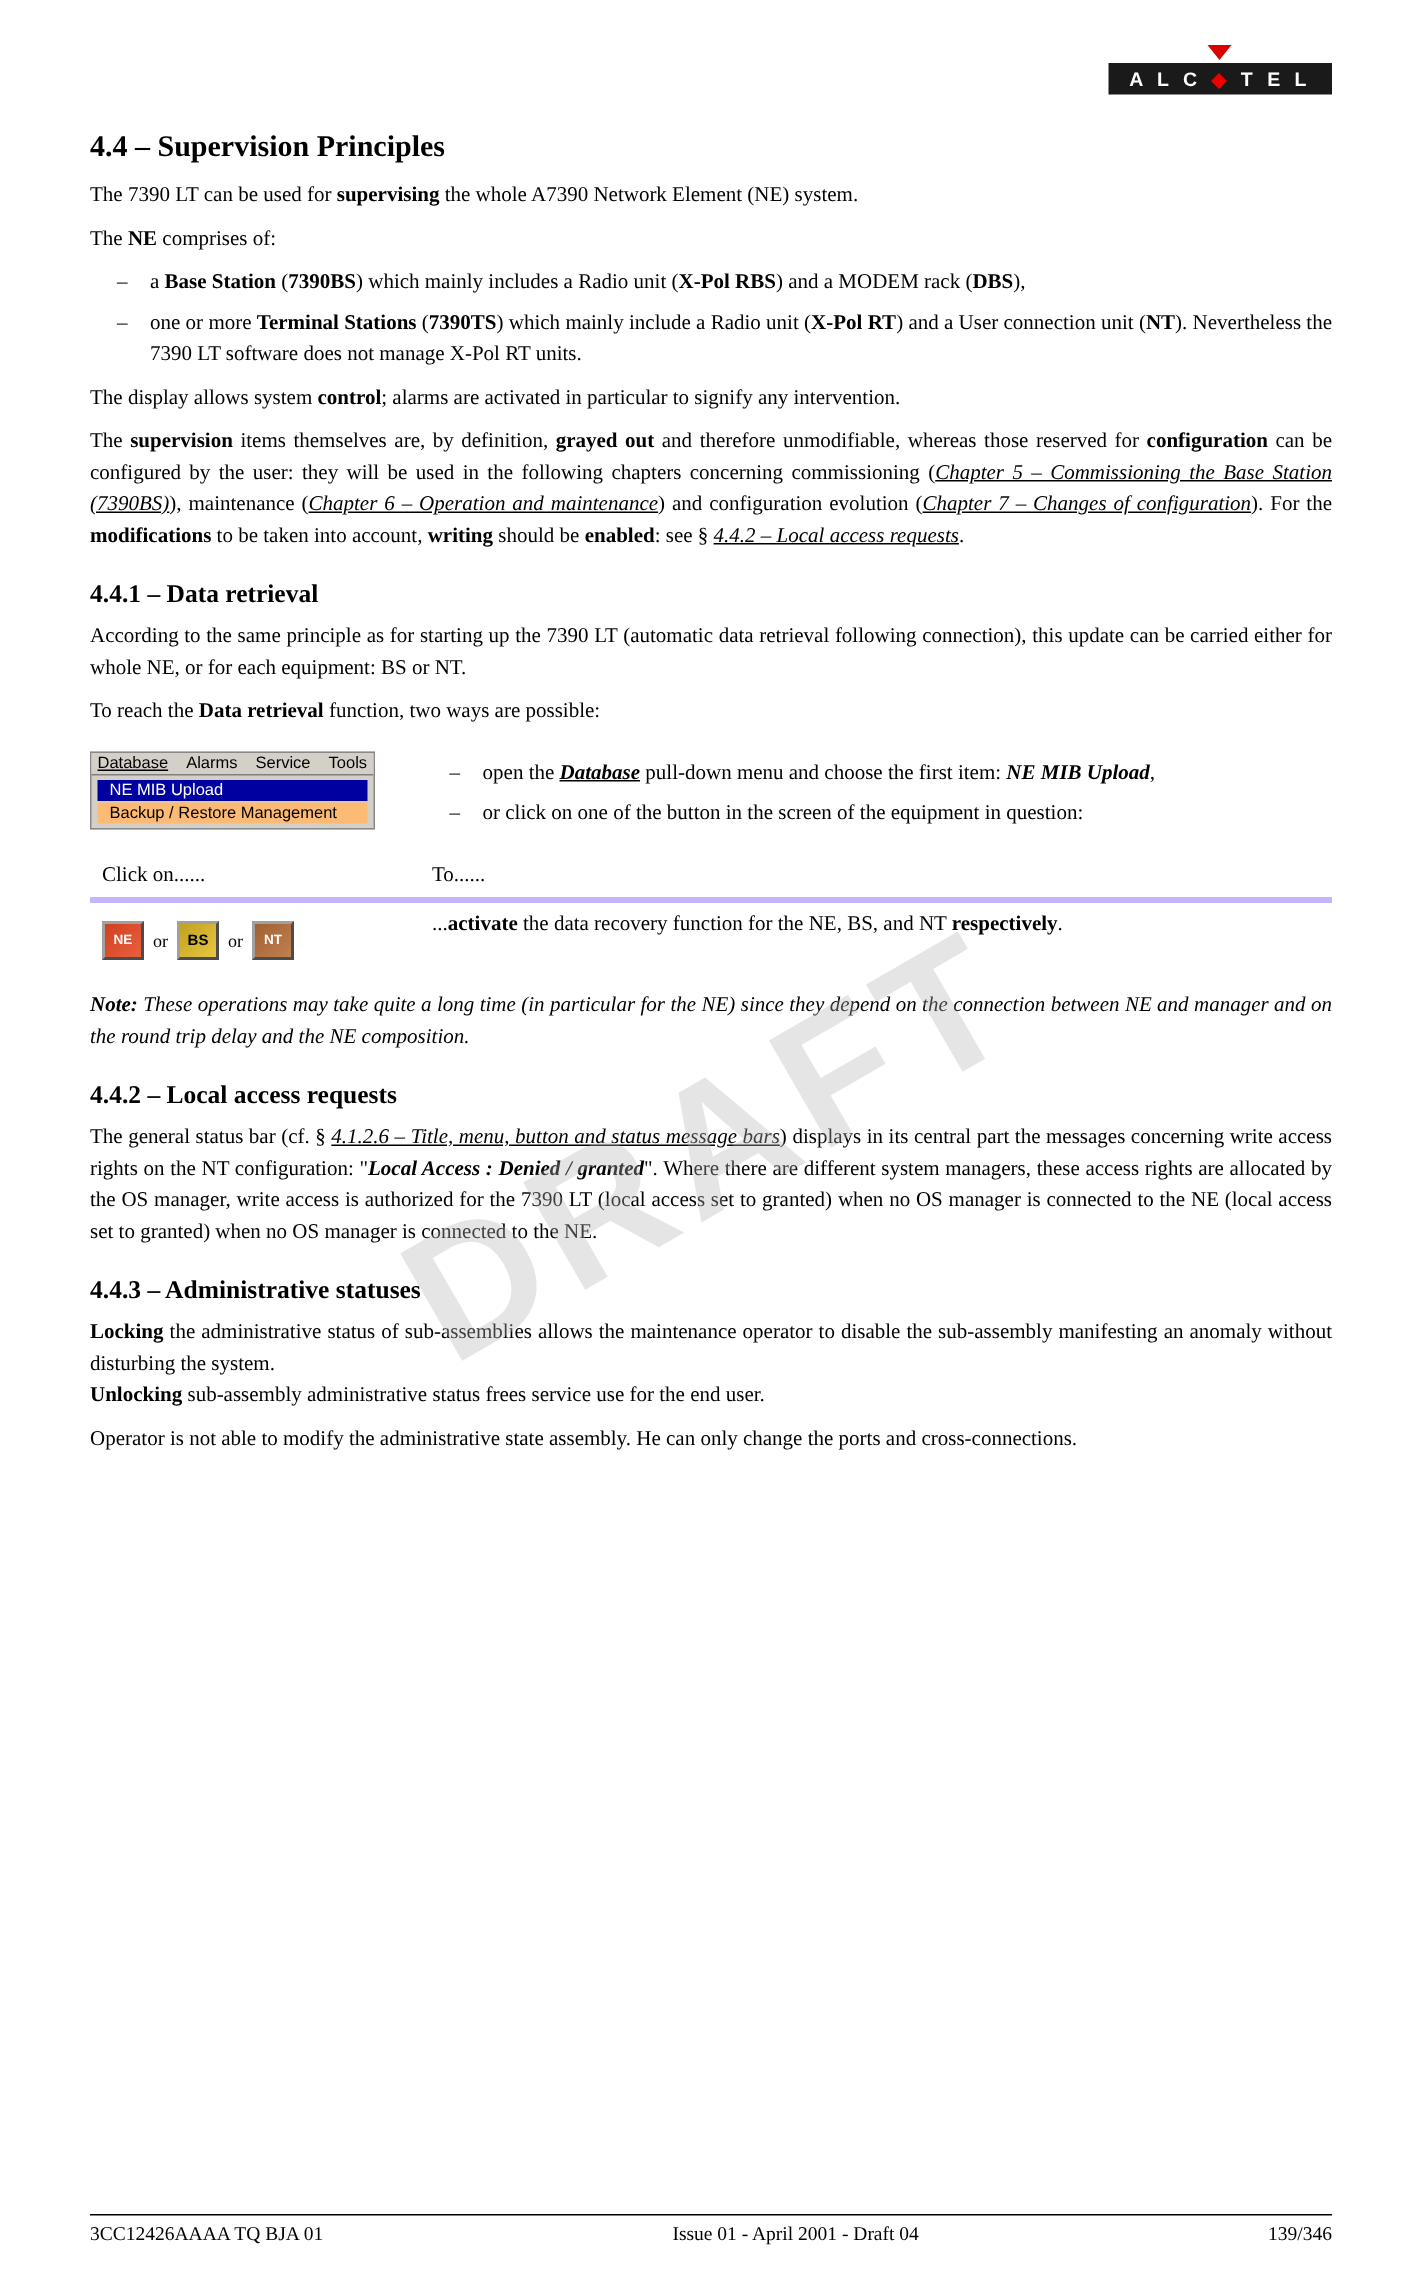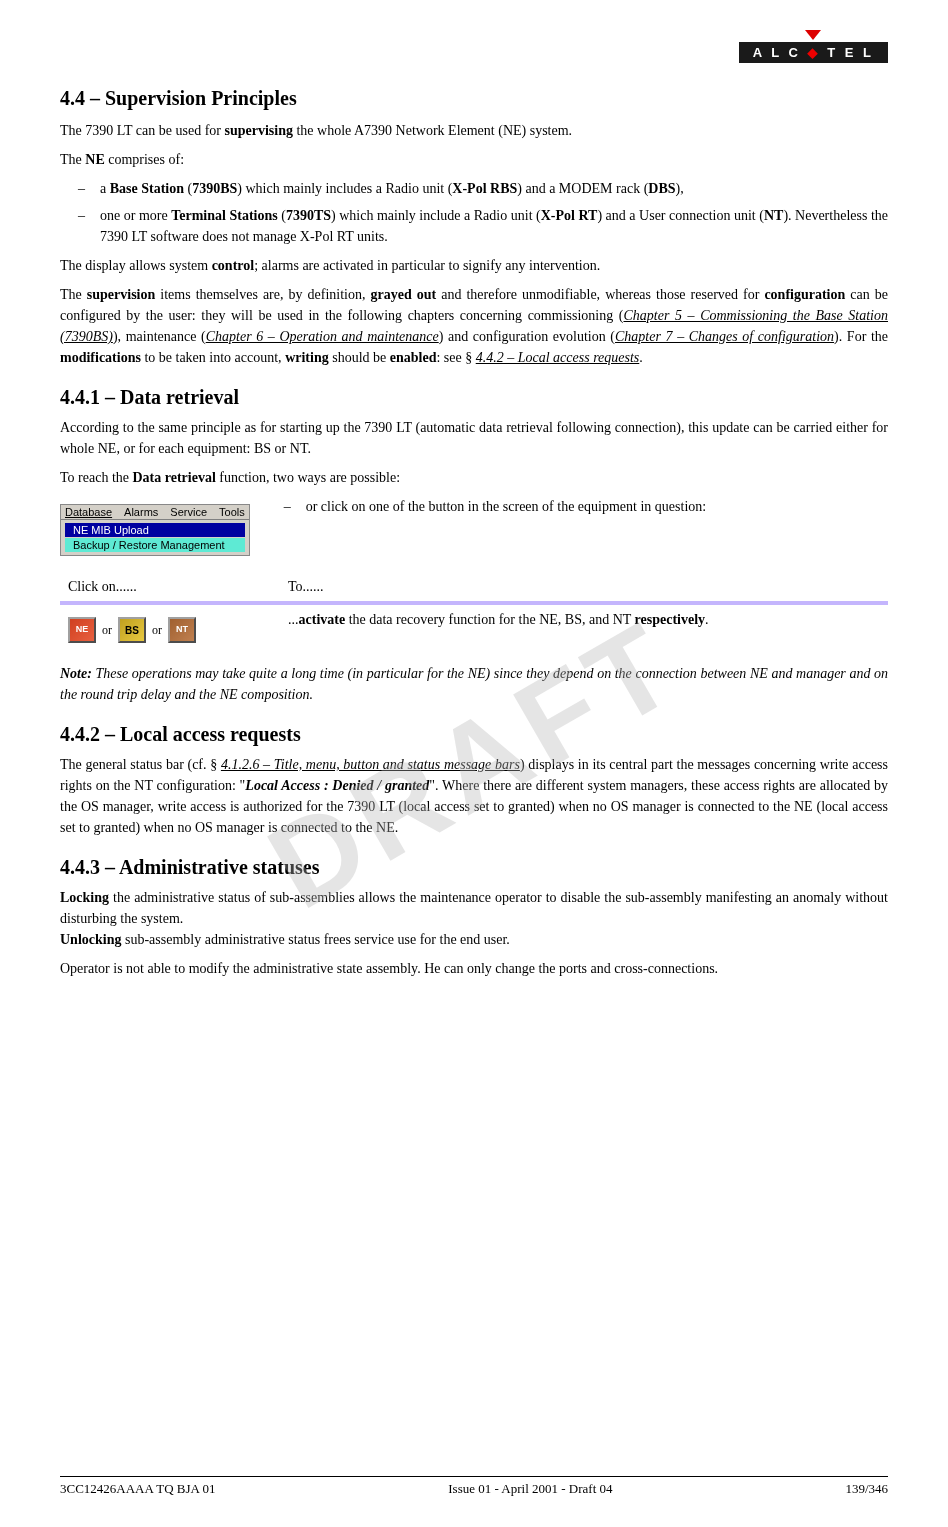--- a/index.html
+++ b/index.html
@@ -50,21 +50,21 @@
       color: #e00;
     }
     
     h2 {
       font-size: 20px;
       font-weight: bold;
       margin-bottom: 10px;
       margin-top: 16px;
     }
     h3 {
-      font-size: 20px;
+      font-size: 17px;
       font-weight: bold;
       margin-top: 18px;
       margin-bottom: 8px;
     }
     p {
       margin-bottom: 8px;
       line-height: 1.5;
       text-align: justify;
     }
     .indent-list {
@@ -147,21 +147,21 @@
     .screenshot-item {
       padding: 1px 8px;
       font-size: 11px;
       font-family: Arial, sans-serif;
       white-space: nowrap;
       background: #0000a0;
       color: #fff;
       margin: 1px 0;
     }
     .screenshot-item.white {
-      background: #5eead4;
+      background: #fdba74;
       color: #000;
     }
     
     .icon-row {
       display: flex;
       align-items: center;
       gap: 6px;
       margin: 8px 0;
     }
     .icon-btn {
@@ -255,38 +255,41 @@
   <h3>4.4.1 –  Data retrieval</h3>
 
   <p>
     According to the same principle as for starting up the 7390 LT (automatic data retrieval following connection), this update can be carried either for whole NE, or for each equipment: BS or NT.
   </p>
 
   <p>
     To reach the <strong>Data retrieval</strong> function, two ways are possible:
   </p>
 
-  <div style="display:flex; gap:16px; margin-bottom:8px;">
+  <div style="display:flex; gap:32px; margin-bottom:8px;align-items:flex-end;">
     <div style="min-width:185px;">
       <div class="screenshot-box">
         <div class="screenshot-menubar">
           <span style="text-decoration:underline;">Database</span>
           <span>Alarms</span>
           <span>Service</span>
           <span>Tools</span>
         </div>
         <div class="screenshot-items">
           <div class="screenshot-item">NE MIB Upload</div>
           <div class="screenshot-item white">Backup / Restore Management</div>
         </div>
       </div>
     </div>
     <div style="flex:1;">
       <ul class="indent-list" style="margin-top:0;">
         <li>
+          open the <span style="text-decoration:underline;"><strong><em>Database</em></strong></span> pull-down menu and choose the first item: <strong><em>NE MIB Upload</em></strong>,
+        </li>
+        <li>
           or click on one of the button in the screen of the equipment in question:
         </li>
       </ul>
     </div>
   </div>
 
   <table class="click-table">
     <tbody>
         <tr>
       <td style="width:220px;">

